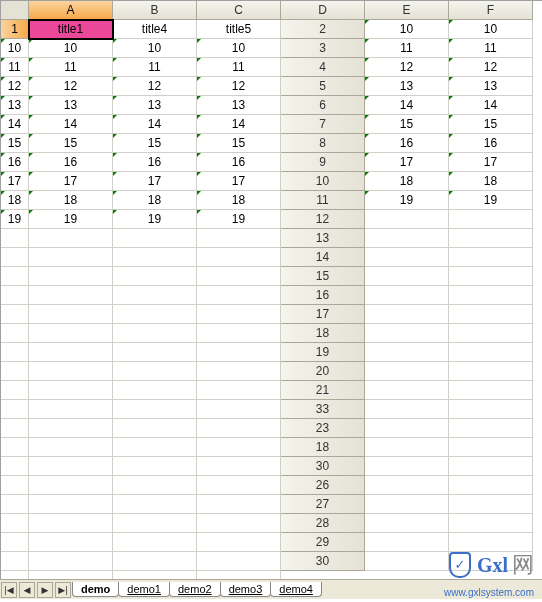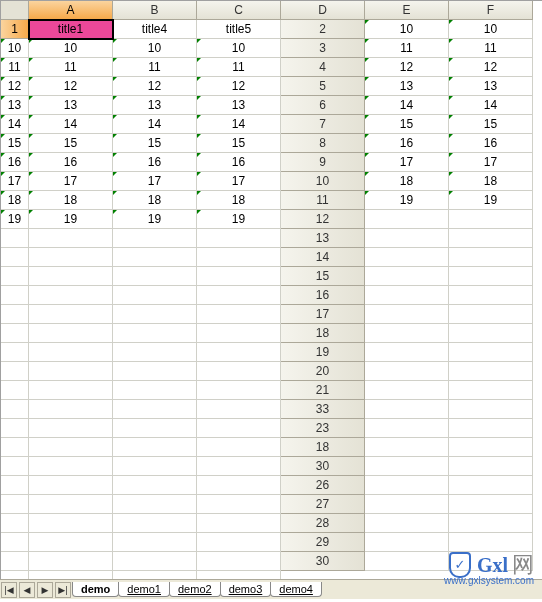--- a/index.html
+++ b/index.html
@@ -130,21 +130,21 @@
     border: 2px solid #3a6fc8;
     border-radius: 4px 4px 10px 10px;
     display:flex; align-items:center; justify-content:center;
     font-size: 13px; color: #3a6fc8;
   }
   .watermark .text1 { font-size: 20px; font-weight: bold; }
   .watermark .text2 { font-size: 22px; color: #888; margin-left: -2px; }
   .watermark-url {
     position: absolute;
     right: 8px;
-    bottom: 16px;
+    bottom: 4px;
     font-size: 10px;
     color: #3a6fc8;
   }
 </style>
 </head>
 <body>
 
 <div class="sheet" id="sheet">
     <div class="corner"></div>
     <div class="cell col-head active">A</div>

